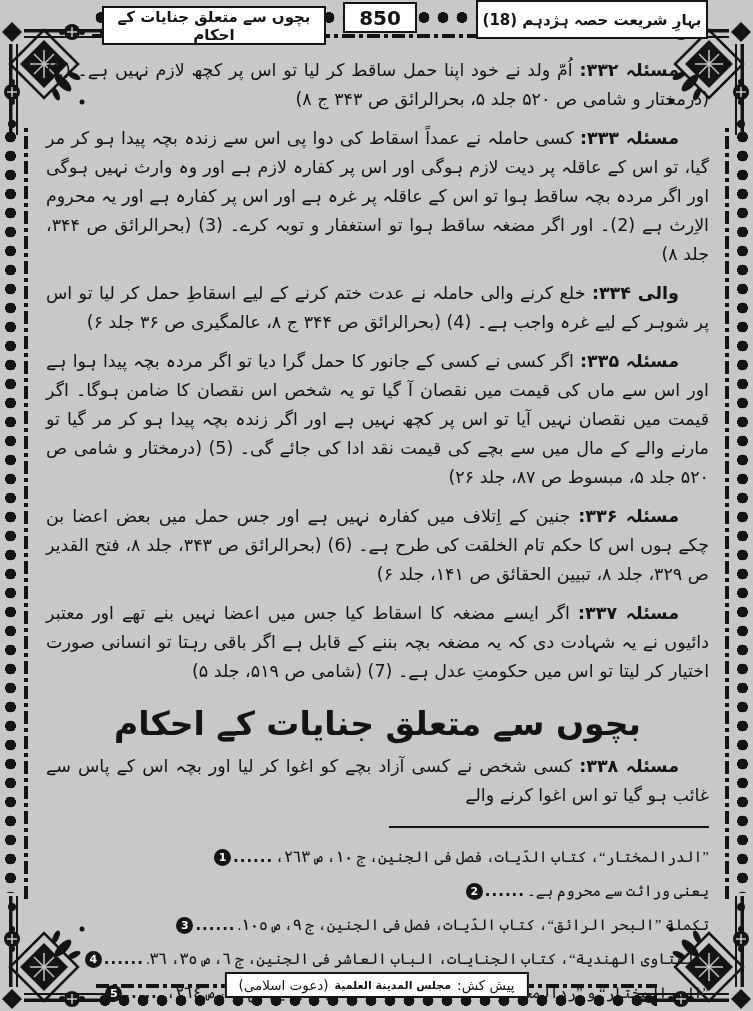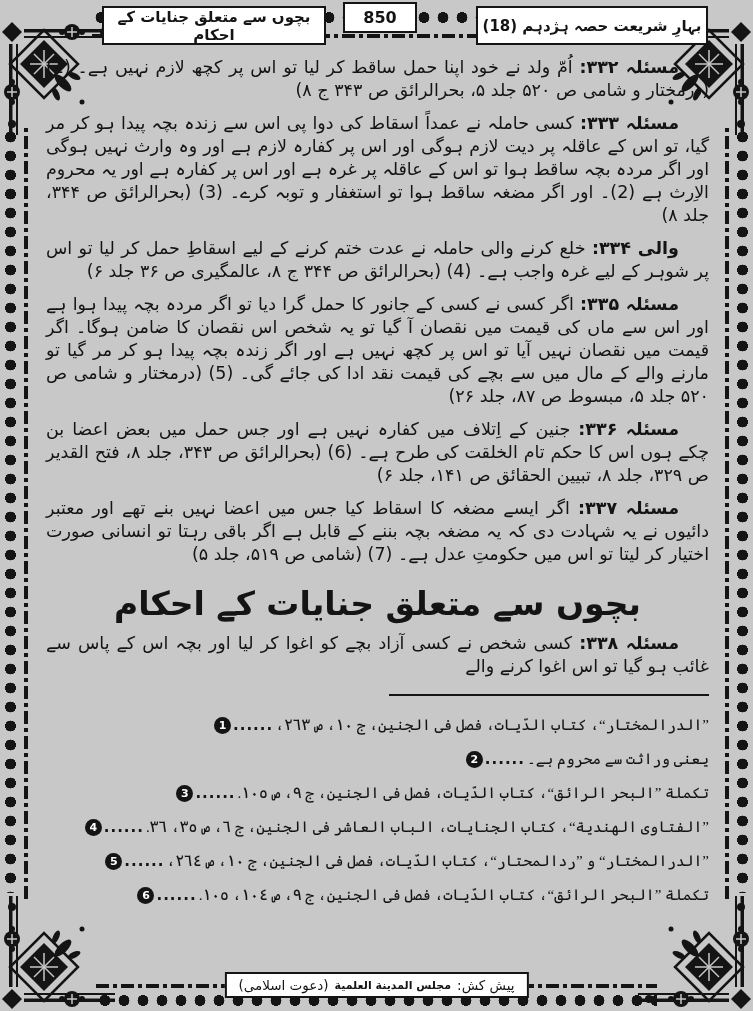--- a/index.html
+++ b/index.html
@@ -33,27 +33,27 @@
   .left-dots{left:4px;top:128px;bottom:118px;}
   .left-dash{left:24px;top:128px;bottom:112px;}
   .right-dots{right:4px;top:128px;bottom:118px;}
   .right-dash{right:24px;top:128px;bottom:112px;}
 
   
   .hbox{position:absolute;background:#fff;border:2px solid #141414;
         display:flex;align-items:center;justify-content:center;z-index:5;
         direction:rtl;text-align:center;}
   .hbox.left-title{left:102px;top:6px;width:220px;height:35px;font-size:15px;font-weight:bold;}
-  .hbox.pageno{left:343px;top:2px;width:70px;height:27px;font-size:16px;font-weight:bold;
+  .hbox.pageno{left:343px;top:2px;width:70px;height:27px;font-size:20px;font-weight:bold;
                font-family:"DejaVu Sans", sans-serif;direction:ltr;}
-  .hbox.right-title{left:476px;top:6px;width:228px;height:35px;font-size:15px;font-weight:bold;}
+  .hbox.right-title{left:476px;top:0;width:228px;height:35px;font-size:15px;font-weight:bold;}
 
   
   .content{position:absolute;left:46px;right:44px;top:56px;direction:rtl;}
-  .mas{margin:0 0 10px 0;font-size:17.5px;line-height:23px;text-align:justify;
+  .mas{margin:0 0 10px 0;font-size:17.5px;line-height:29px;text-align:justify;
        text-indent:30px;}
   .mas .plabel{font-weight:bold;}
   .section-heading{margin:16px 0 6px 0;font-size:33px;line-height:44px;
        font-weight:800;text-align:center;letter-spacing:-0.5px;}
   .last-p{margin-bottom:16px;}
 
   .fn-sep{height:2px;background:#141414;width:320px;margin:6px 0 12px auto;}
 
   
   .footnotes{direction:ltr;}

